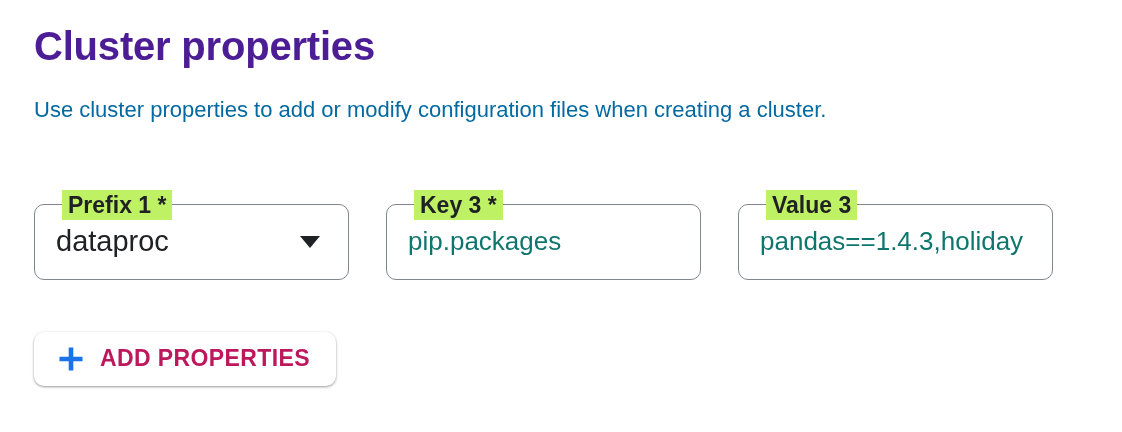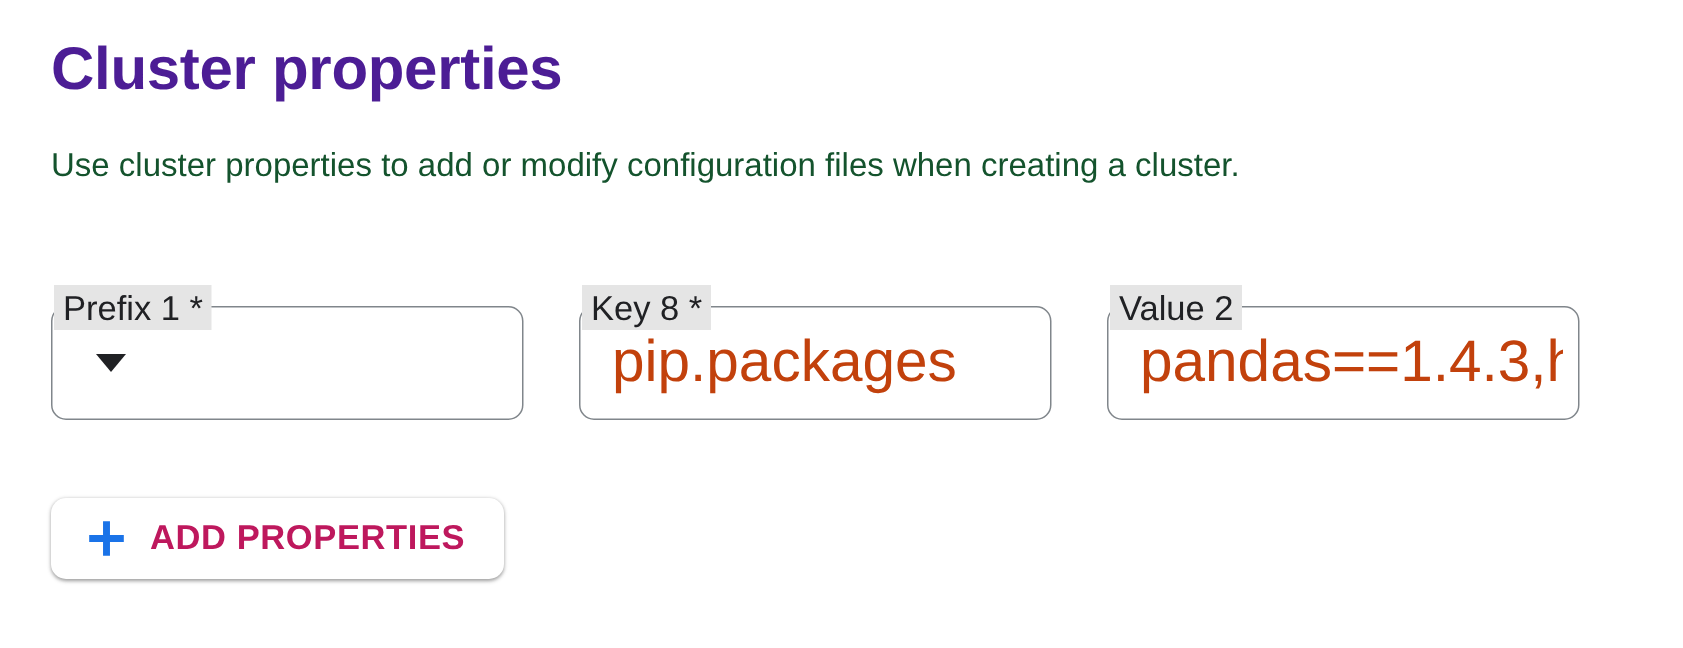--- a/index.html
+++ b/index.html
@@ -18,21 +18,21 @@
     font-weight: 700;
     line-height: 1.1;
     letter-spacing: -0.2px;
     color: #4c1d95;
   }
   p.desc {
     margin-top: 28px;
     font-size: 22px;
     font-weight: 400;
     line-height: 1.25;
-    color: #14532d;
+    color: #0369a1;
   }
 
   .fields-row {
     margin-top: 80px;
     display: flex;
     gap: 37px;
     align-items: flex-start;
   }
   .field {
     position: relative;
@@ -41,43 +41,43 @@
     border: 1.5px solid #80868b;
     border-radius: 10px;
     background: #ffffff;
     display: flex;
     align-items: center;
     padding: 0 10px 0 21px;
   }
   .field-label {
     position: absolute;
     top: -15px;
-    left: 1px;
-    background: #e5e5e5;
+    left: 27px;
+    background: #bef264;
     padding: 0 6px;
     font-size: 23px;
-    font-weight: 400;
+    font-weight: 700;
     line-height: 30px;
     color: #202124;
     white-space: nowrap;
   }
   .field-value {
     font-size: 29px;
     color: #202124;
     white-space: nowrap;
     overflow: hidden;
     flex: 1;
   }
   .field input {
     border: none;
     outline: none;
     width: 100%;
     font-family: inherit;
-    font-size: 39px;
-    color: #c2410c;
+    font-size: 26px;
+    color: #0f766e;
     background: transparent;
     padding: 0;
   }
   .select-field { padding-right: 28px; cursor: pointer; }
   .dropdown-arrow {
     width: 0; height: 0;
     border-left: 10.5px solid transparent;
     border-right: 10.5px solid transparent;
     border-top: 12px solid #202124;
     margin-left: 8px;
@@ -113,30 +113,31 @@
 <div class="page">
 
   <h1 class="title">Cluster properties</h1>
 
   <p class="desc">Use cluster properties to add or modify configuration files when creating a cluster.</p>
 
   <div class="fields-row">
 
     <div class="field select-field">
       <span class="field-label">Prefix 1 *</span>
+      <span class="field-value">dataproc</span>
       <span class="dropdown-arrow"></span>
     </div>
 
     <div class="field">
-      <span class="field-label">Key 8 *</span>
+      <span class="field-label">Key 3 *</span>
       <input type="text" value="pip.packages" style="">
     </div>
 
     <div class="field">
-      <span class="field-label">Value 2</span>
+      <span class="field-label">Value 3</span>
       <input type="text" value="pandas==1.4.3,holiday" style="">
     </div>
 
   </div>
 
   <button class="add-btn">
     <svg class="plus-icon" width="30" height="30" viewBox="0 0 26 26" aria-hidden="true">
       <path d="M11 3 h4 v8 h8 v4 h-8 v8 h-4 v-8 H3 v-4 h8 z" fill="#1a73e8"></path>
     </svg>
     <span class="btn-label">ADD PROPERTIES</span>

